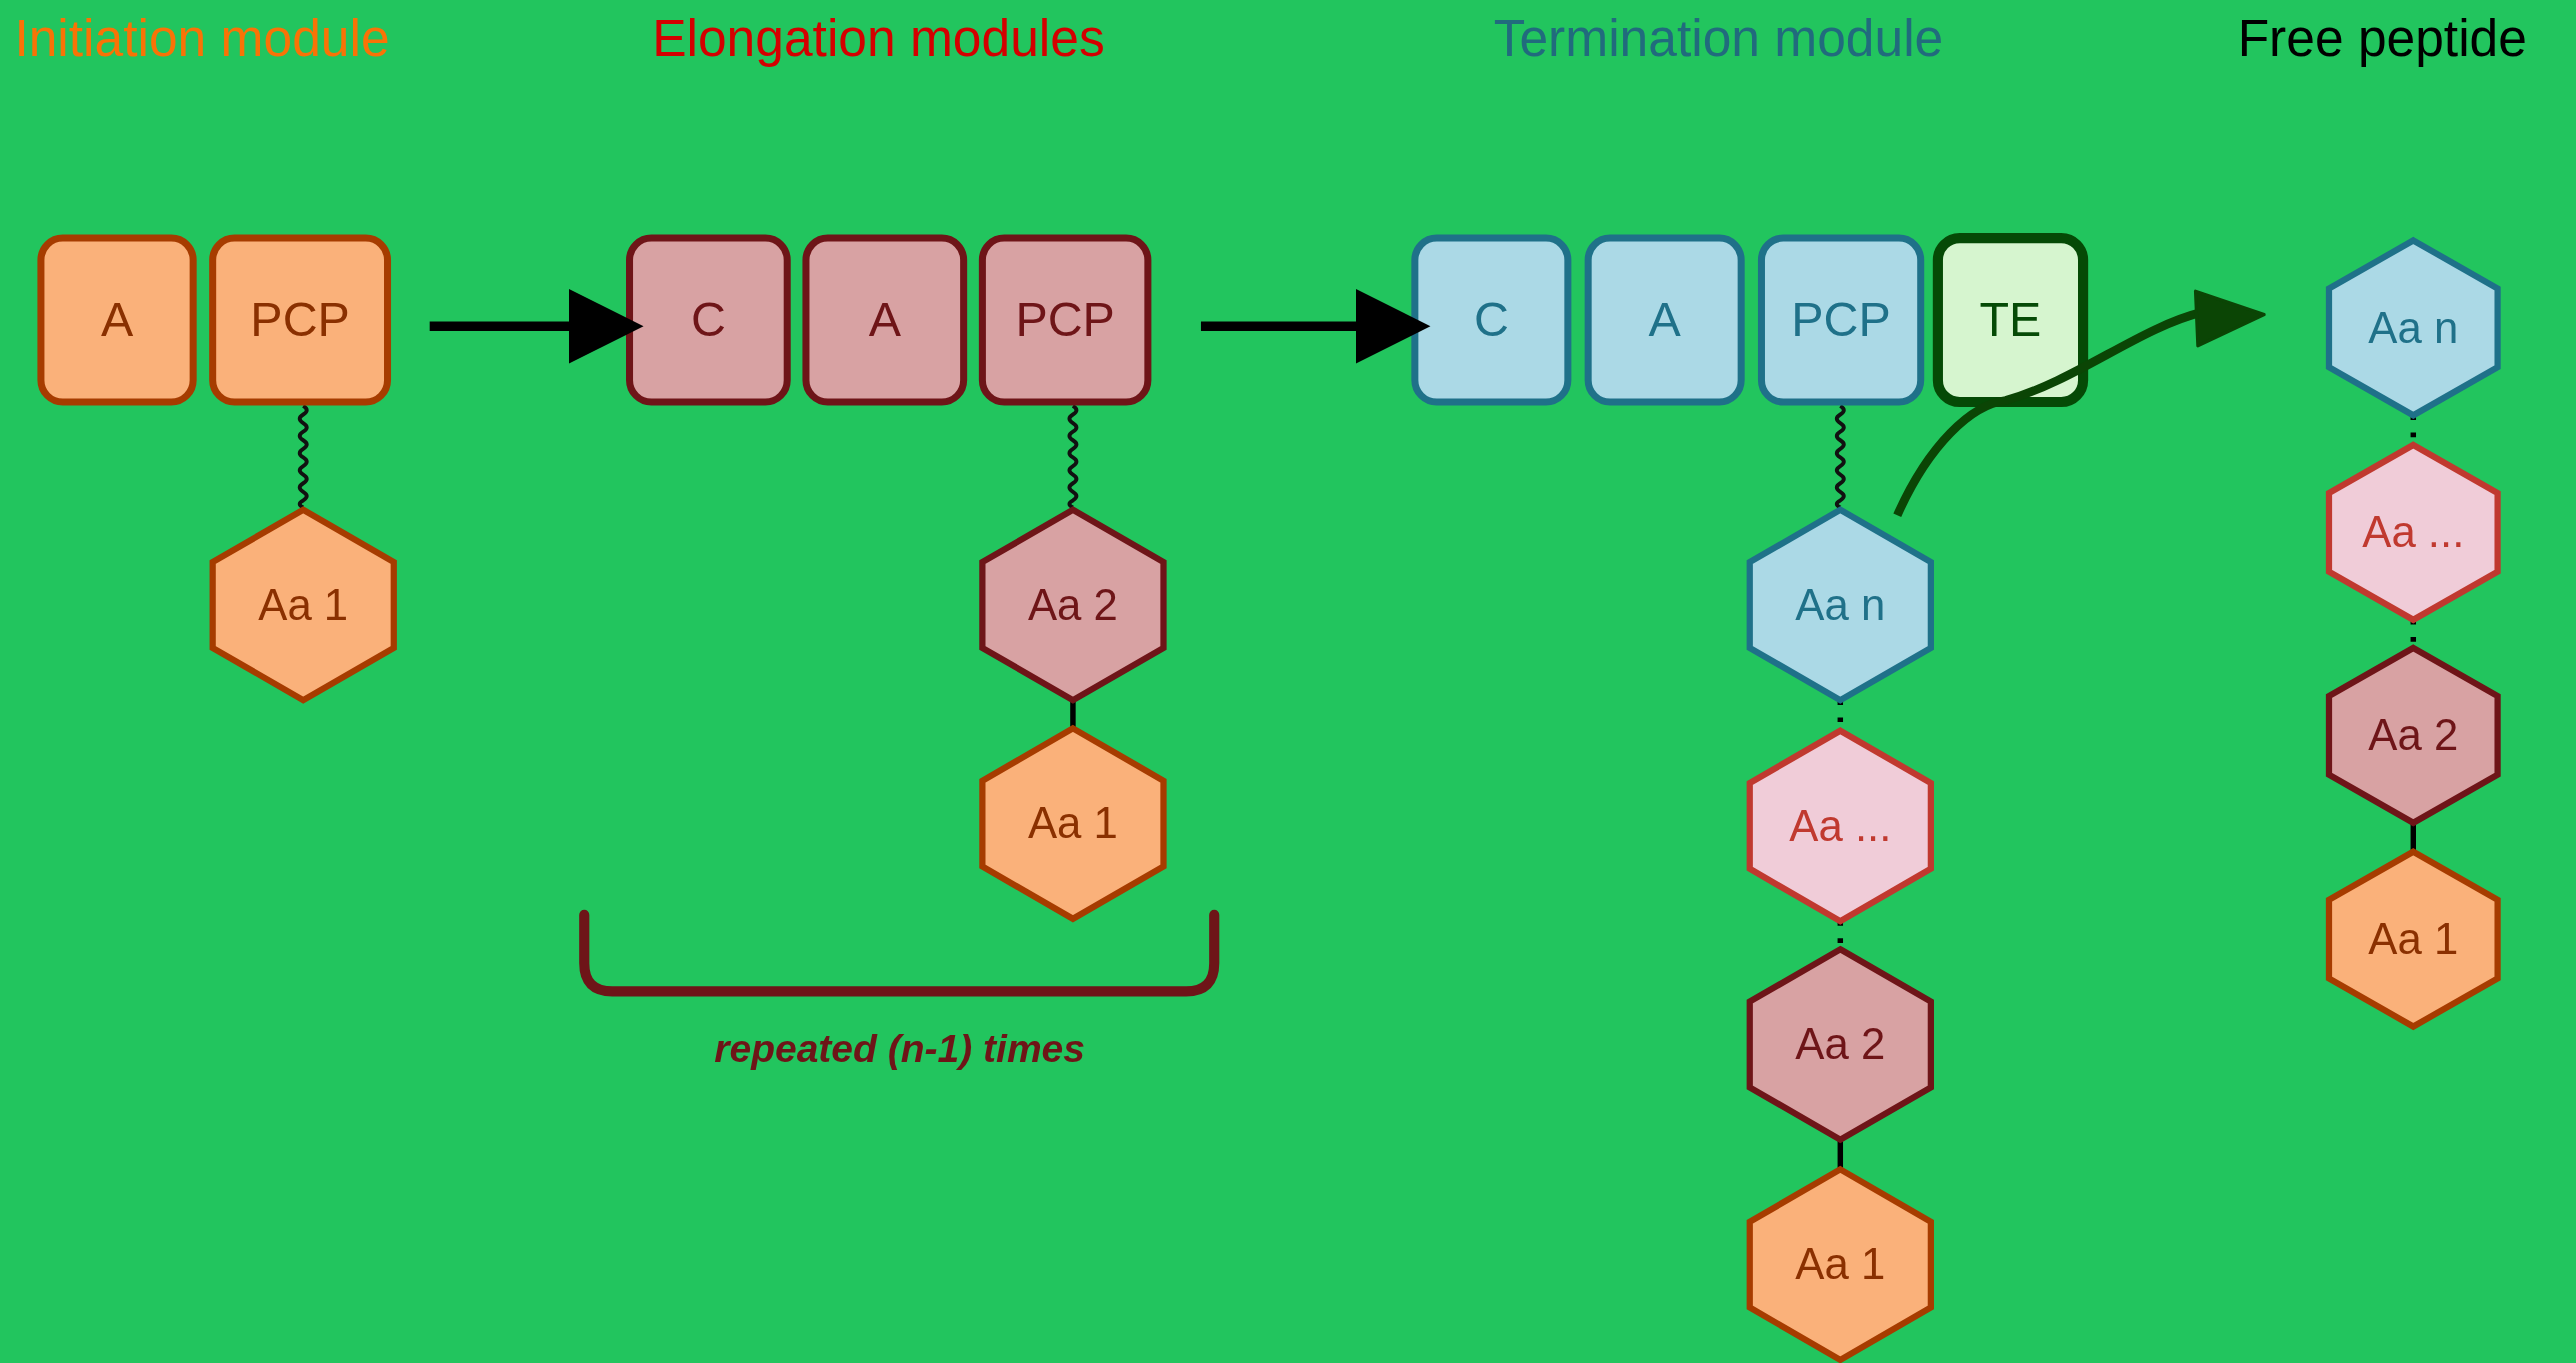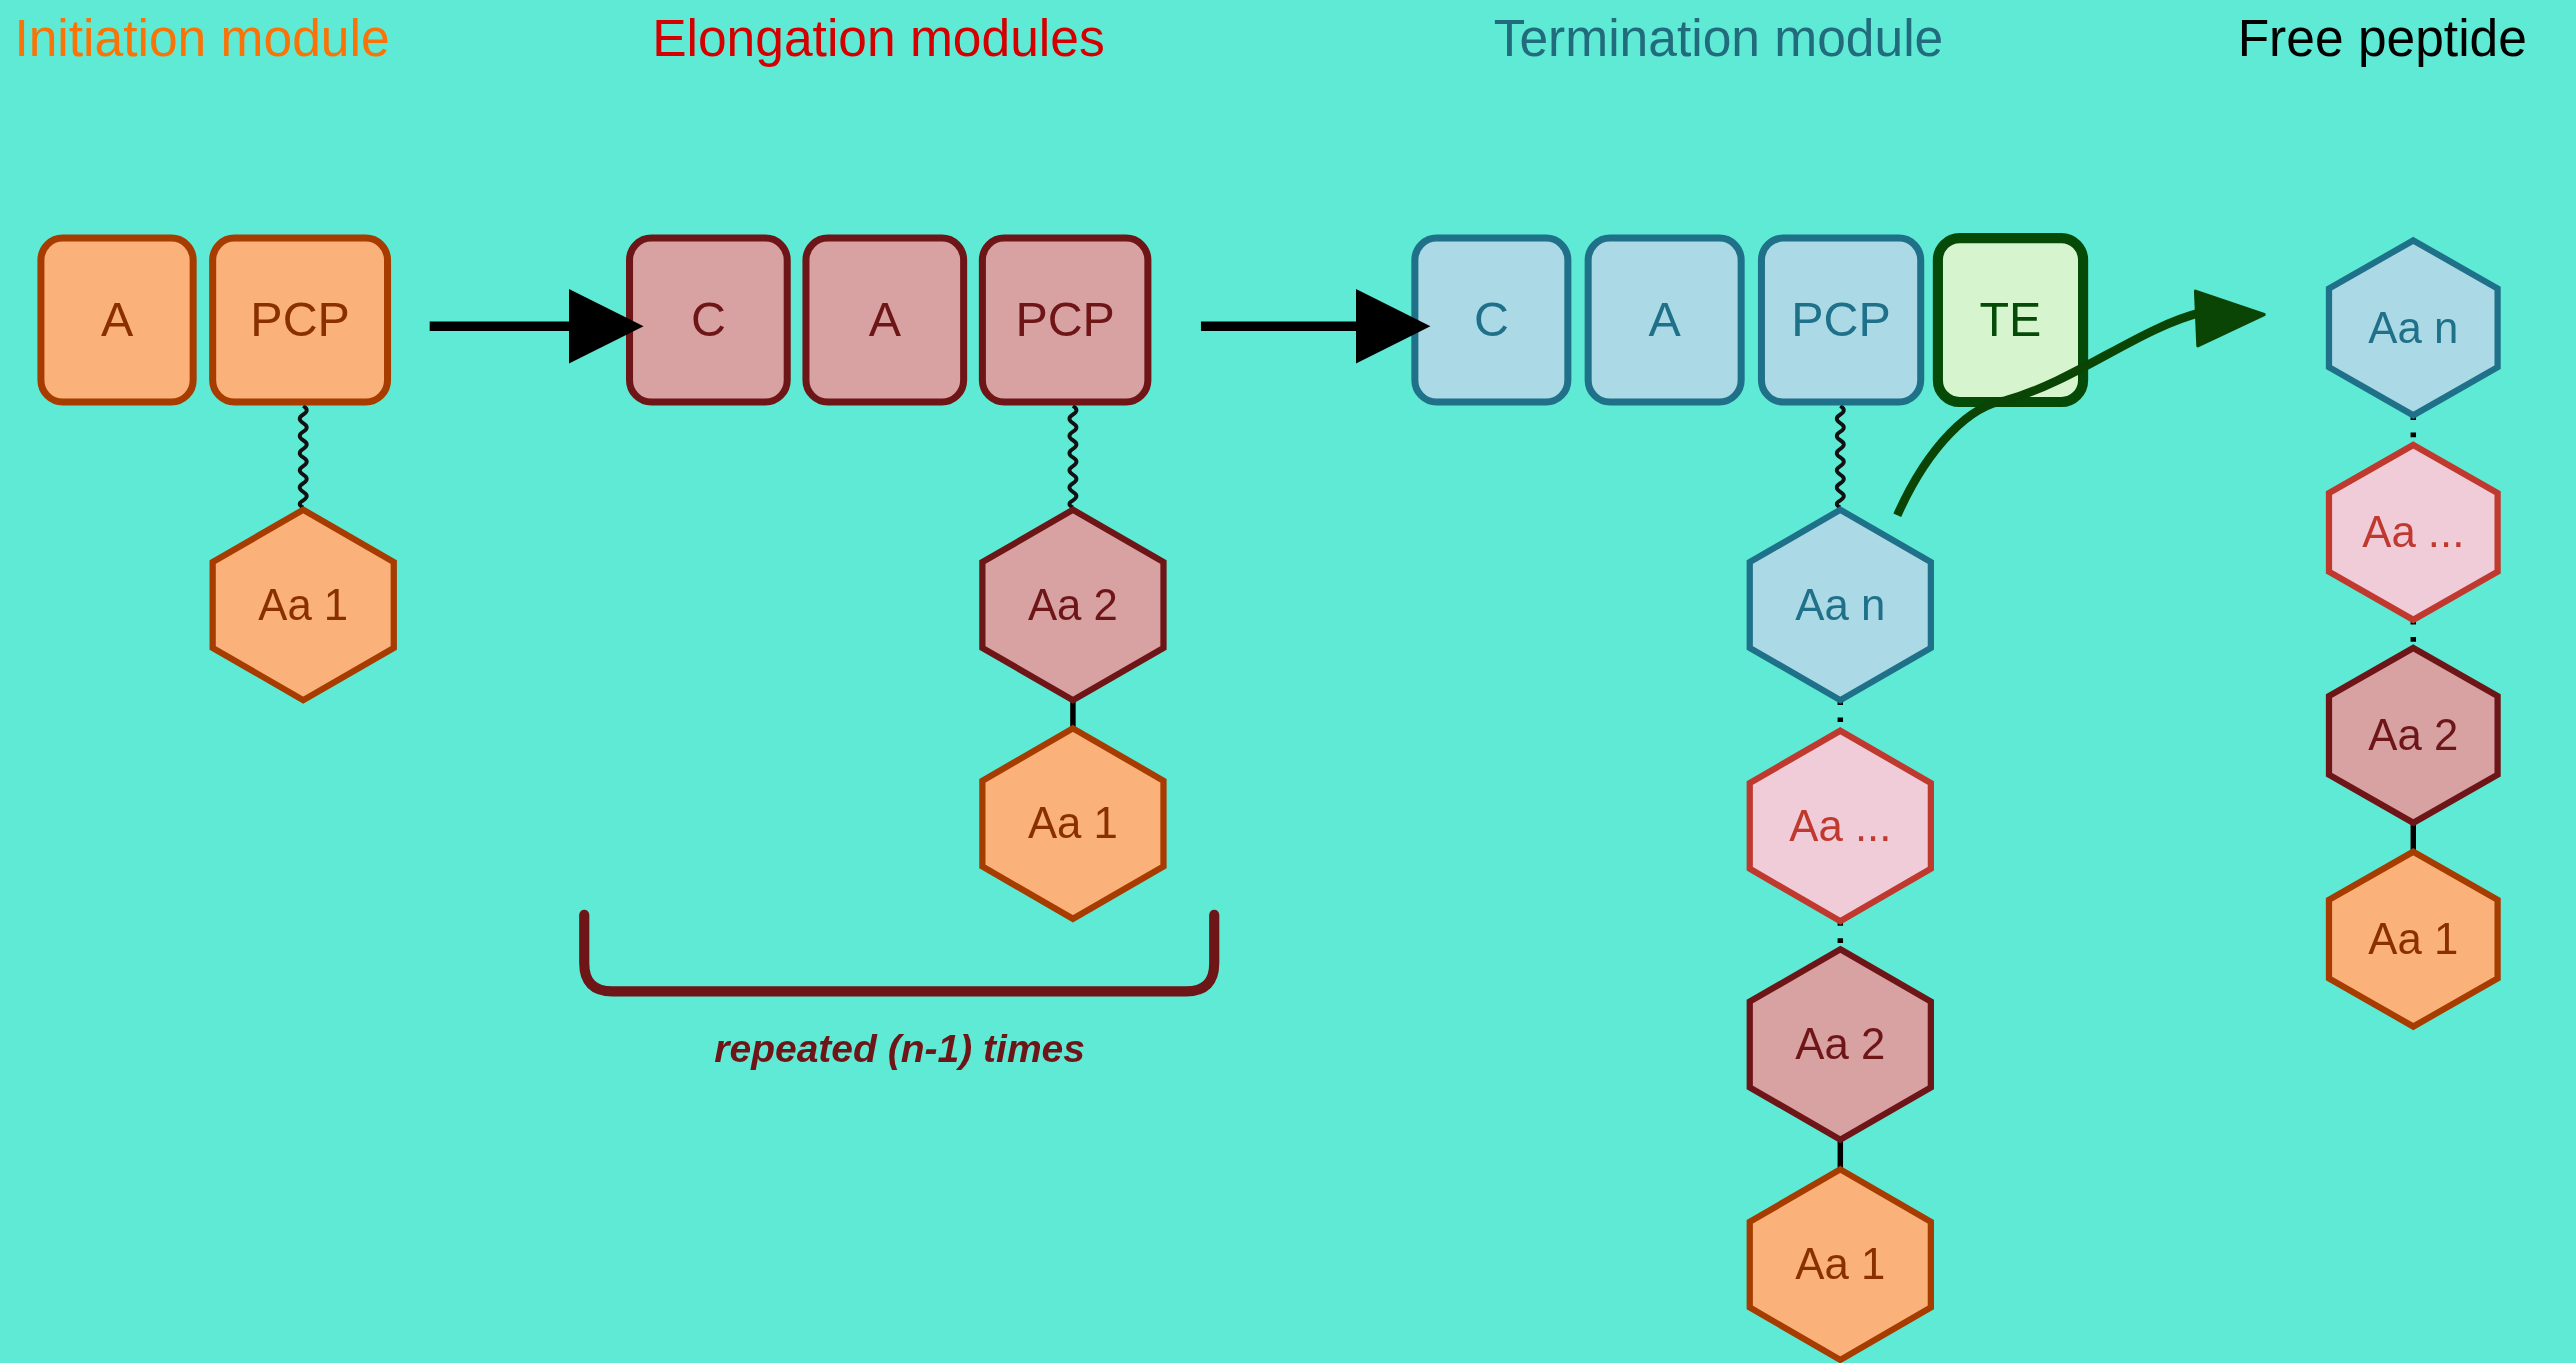--- a/index.html
+++ b/index.html
@@ -10,21 +10,21 @@
   body {
     width: 2576px;
     height: 1363px;
     overflow: hidden;
     font-family: "Liberation Sans", sans-serif;
   }
   #stage {
     position: relative;
     width: 2576px;
     height: 1363px;
-    background: #5eead4;
+    background: #22c55e;
   }
   svg#diagram {
     position: absolute;
     left: 0;
     top: 0;
     width: 2576px;
     height: 1363px;
     display: block;
   }
   .hdr {

